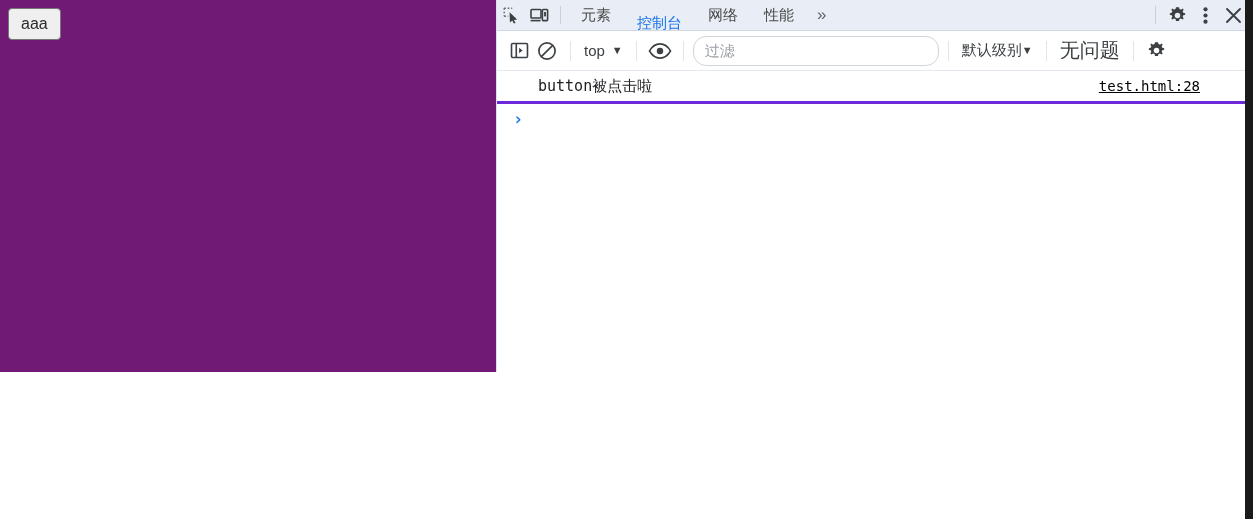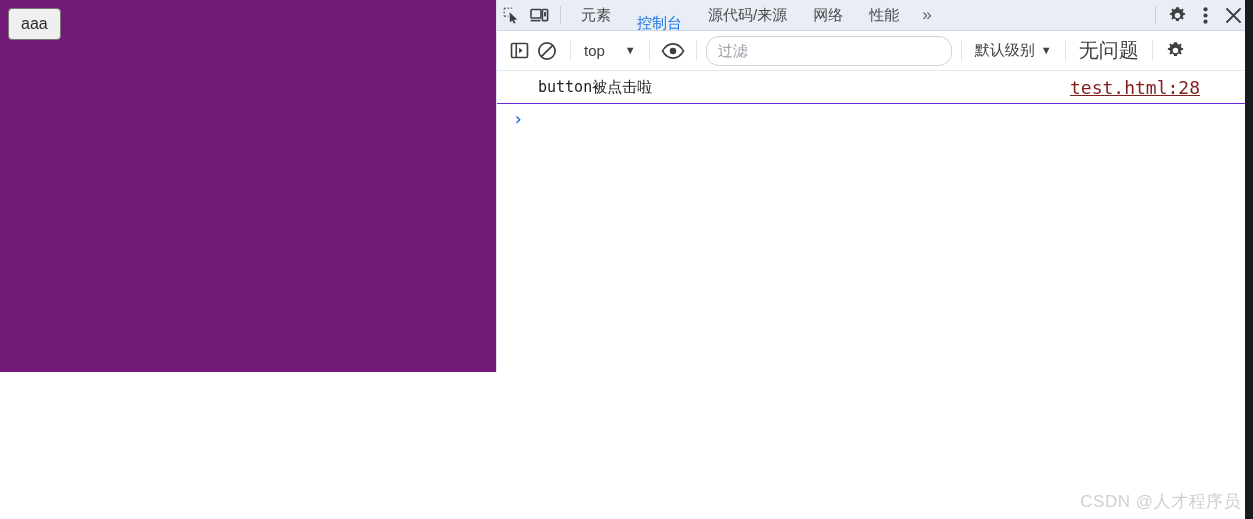--- a/index.html
+++ b/index.html
@@ -117,21 +117,21 @@
   }
   .fb-sep {
     width: 1px; height: 20px;
     background: #dfe5ee;
     margin: 0 9px;
     flex: 0 0 1px;
   }
   .ctx-select {
     display: flex;
     align-items: center;
-    gap: 20px;
+    gap: 7px;
     font-size: 15px;
     color: #3c4043;
     padding: 2px 4px;
     cursor: pointer;
     white-space: nowrap;
   }
   .caret { font-size: 11px; color: #3c4043; line-height: 1; }
   .filter-input {
     width: 246px;
     height: 25px;
@@ -139,21 +139,21 @@
     border-radius: 13px;
     padding: 14px 11px;
     font-size: 15px;
     font-family: "Liberation Sans", sans-serif;
     color: #3c4043;
     background: #fff;
     outline: none;
   }
   .filter-input::placeholder { color: #9aa0a6; }
   .level-select {
-    display: flex; align-items: center; gap: 6px;
+    display: flex; align-items: center; 
     font-size: 15px; color: #3c4043;
     padding: 2px 4px; cursor: pointer; white-space: nowrap; text-align: center;
   }
   .issues-link {
     font-size: 20px;
     color: #3c4043;
     padding: 2px 4px;
     cursor: pointer;
     white-space: nowrap;
   }
@@ -165,33 +165,33 @@
     background: #ffffff;
     overflow: hidden;
   }
   .msg-row {
     position: relative;
     display: flex;
     align-items: center;
     justify-content: space-between;
     height: 33px;
     padding: 0 53px 0 41px;
-    border-bottom: 1px solid #6d28d9;
+    border-bottom: 3px solid #6d28d9;
     font-family: "DejaVu Sans Mono", monospace;
   }
   .msg-text {
     font-family: "DejaVu Sans Mono", "Liberation Mono", monospace;
     font-size: 15px;
     color: #202124;
     white-space: nowrap;
   }
   .msg-src {
     font-family: "DejaVu Sans Mono", "Liberation Mono", monospace;
-    font-size: 18px;
-    color: #7f1d1d;
+    font-size: 14px;
+    color: #000000;
     text-decoration: underline;
     cursor: pointer;
     white-space: nowrap;
     margin-left: 48px;
   }
   .prompt-row {
     display: flex;
     align-items: center;
     height: 30px;
     padding-left: 16px;
@@ -258,23 +258,20 @@
         </svg>
       </div>
 
       <div class="strip-sep"></div>
 
       <div class="tab">
         <span>元素</span>
       </div>
       <div class="tab active">
         <span>控制台</span>
-      </div>
-      <div class="tab">
-        <span>源代码/来源</span>
       </div>
       <div class="tab">
         <span>网络</span>
       </div>
       <div class="tab">
         <span>性能</span>
       </div>
       <div class="tab more">
         <span>»</span>
       </div>
@@ -382,18 +379,17 @@
       <div class="msg-row">
         <span class="msg-text">button被点击啦</span>
         <span class="msg-src">test.html:28</span>
       </div>
 
 
       <div class="prompt-row">
         <span class="prompt-caret">›</span>
       </div>
 
-      <div class="watermark">CSDN @人才程序员</div>
     </div>
   </div>
 
   <div class="right-edge"></div>
 </div>
 
 </body></html>

